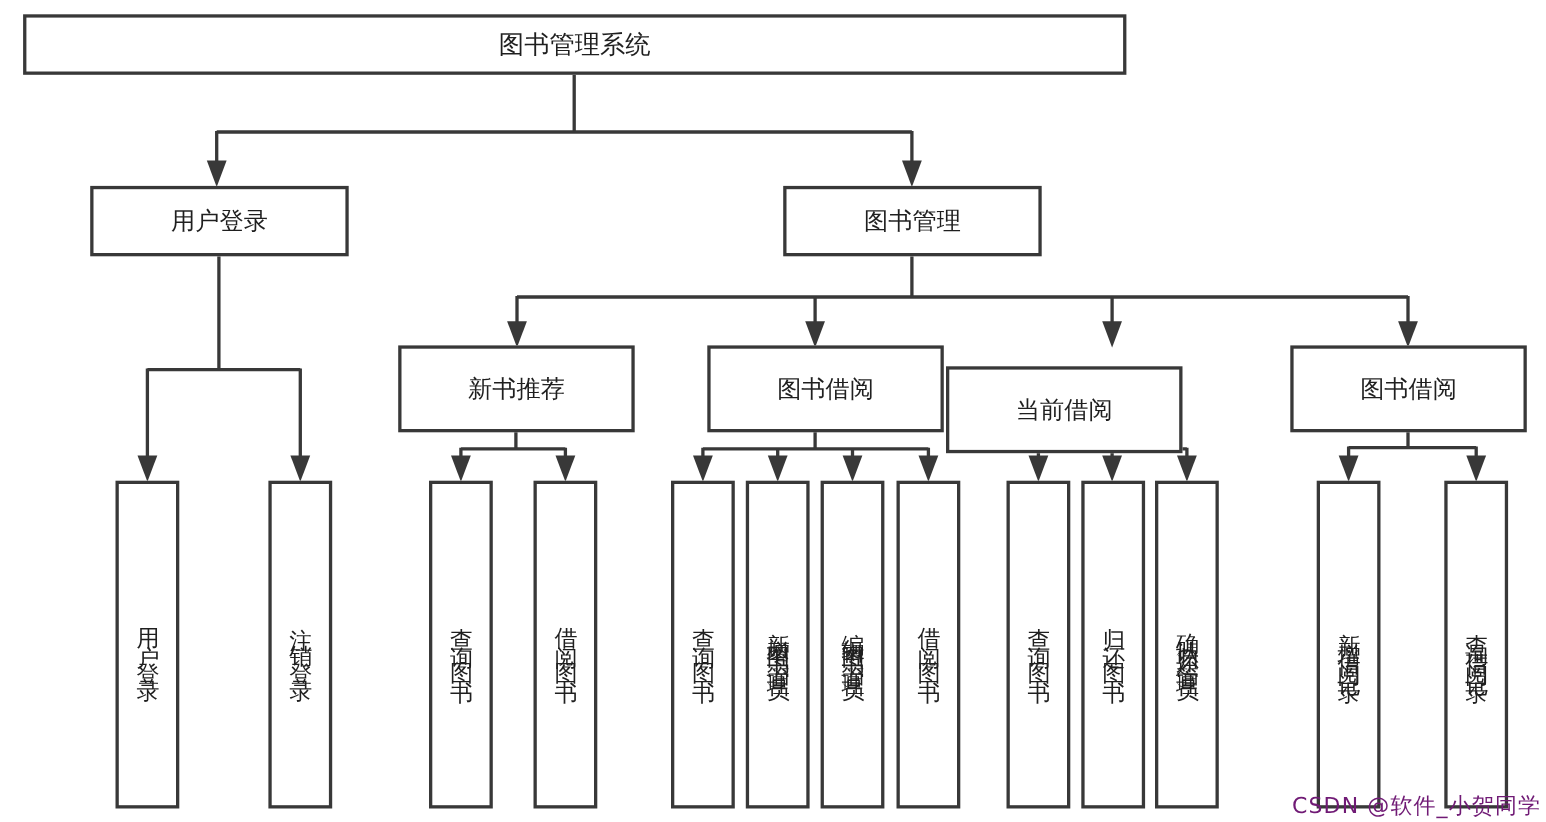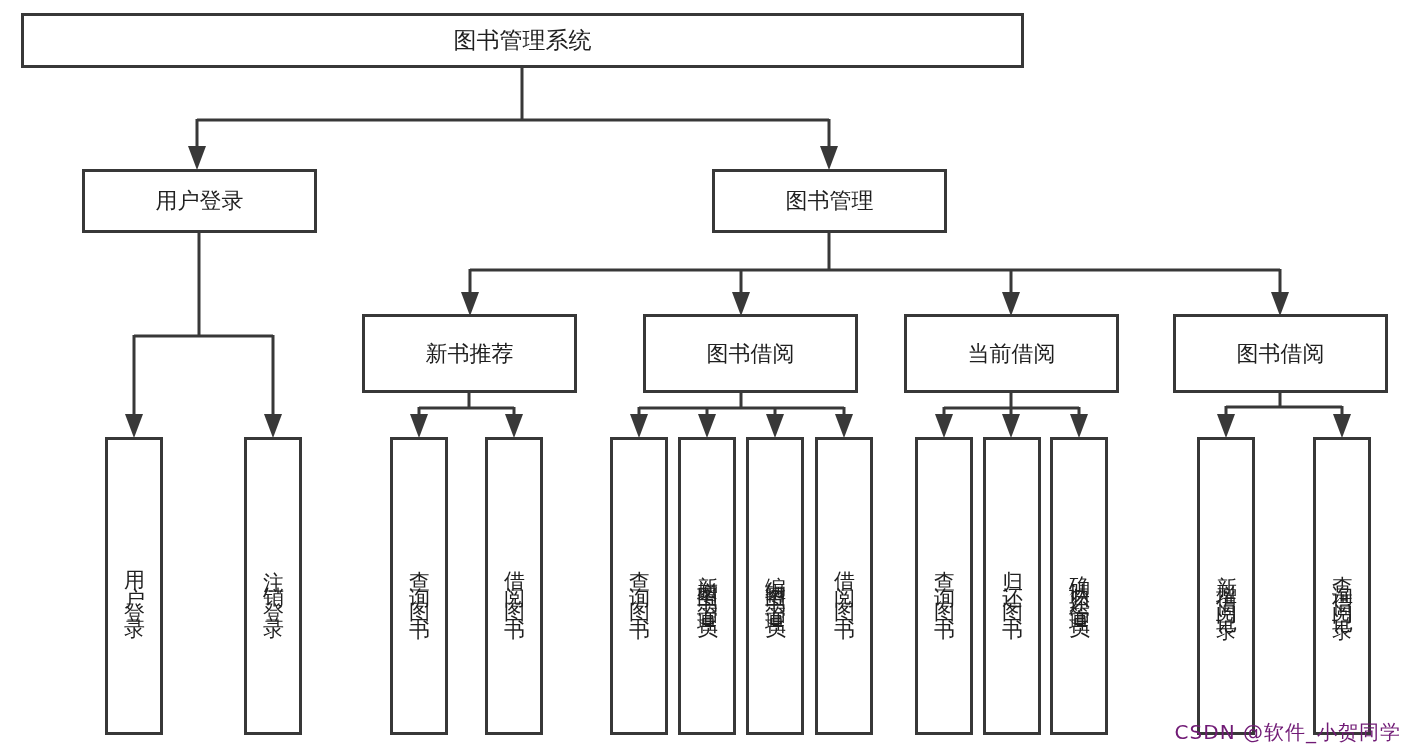--- a/index.html
+++ b/index.html
@@ -31,21 +31,21 @@
     color: #1f1f1f;
     white-space: nowrap;
   }
   .node-root    { left: 21px;  top: 13px;  width: 1003px; height: 55px; }
   .node-root .label { font-size: 23px; }
   .node-l2a     { left: 82px;  top: 169px; width: 235px; height: 64px; }
   .node-l2b     { left: 712px; top: 169px; width: 235px; height: 64px; }
   .node-mid     { top: 314px; width: 215px; height: 79px; }
   .node-m1 { left: 362px; }
   .node-m2 { left: 604px; margin-left: 39px; }
-  .node-m3 { left: 904px; }
+  .node-m3 { left: 860px; margin-top: 19px; }
   .node-m4 { left: 1173px; }
   .leaf {
     position: absolute;
     box-sizing: border-box;
     border: 3px solid #383838;
     background: #ffffff;
     top: 437px;
     width: 58px;
     height: 298px;
     display: flex;

